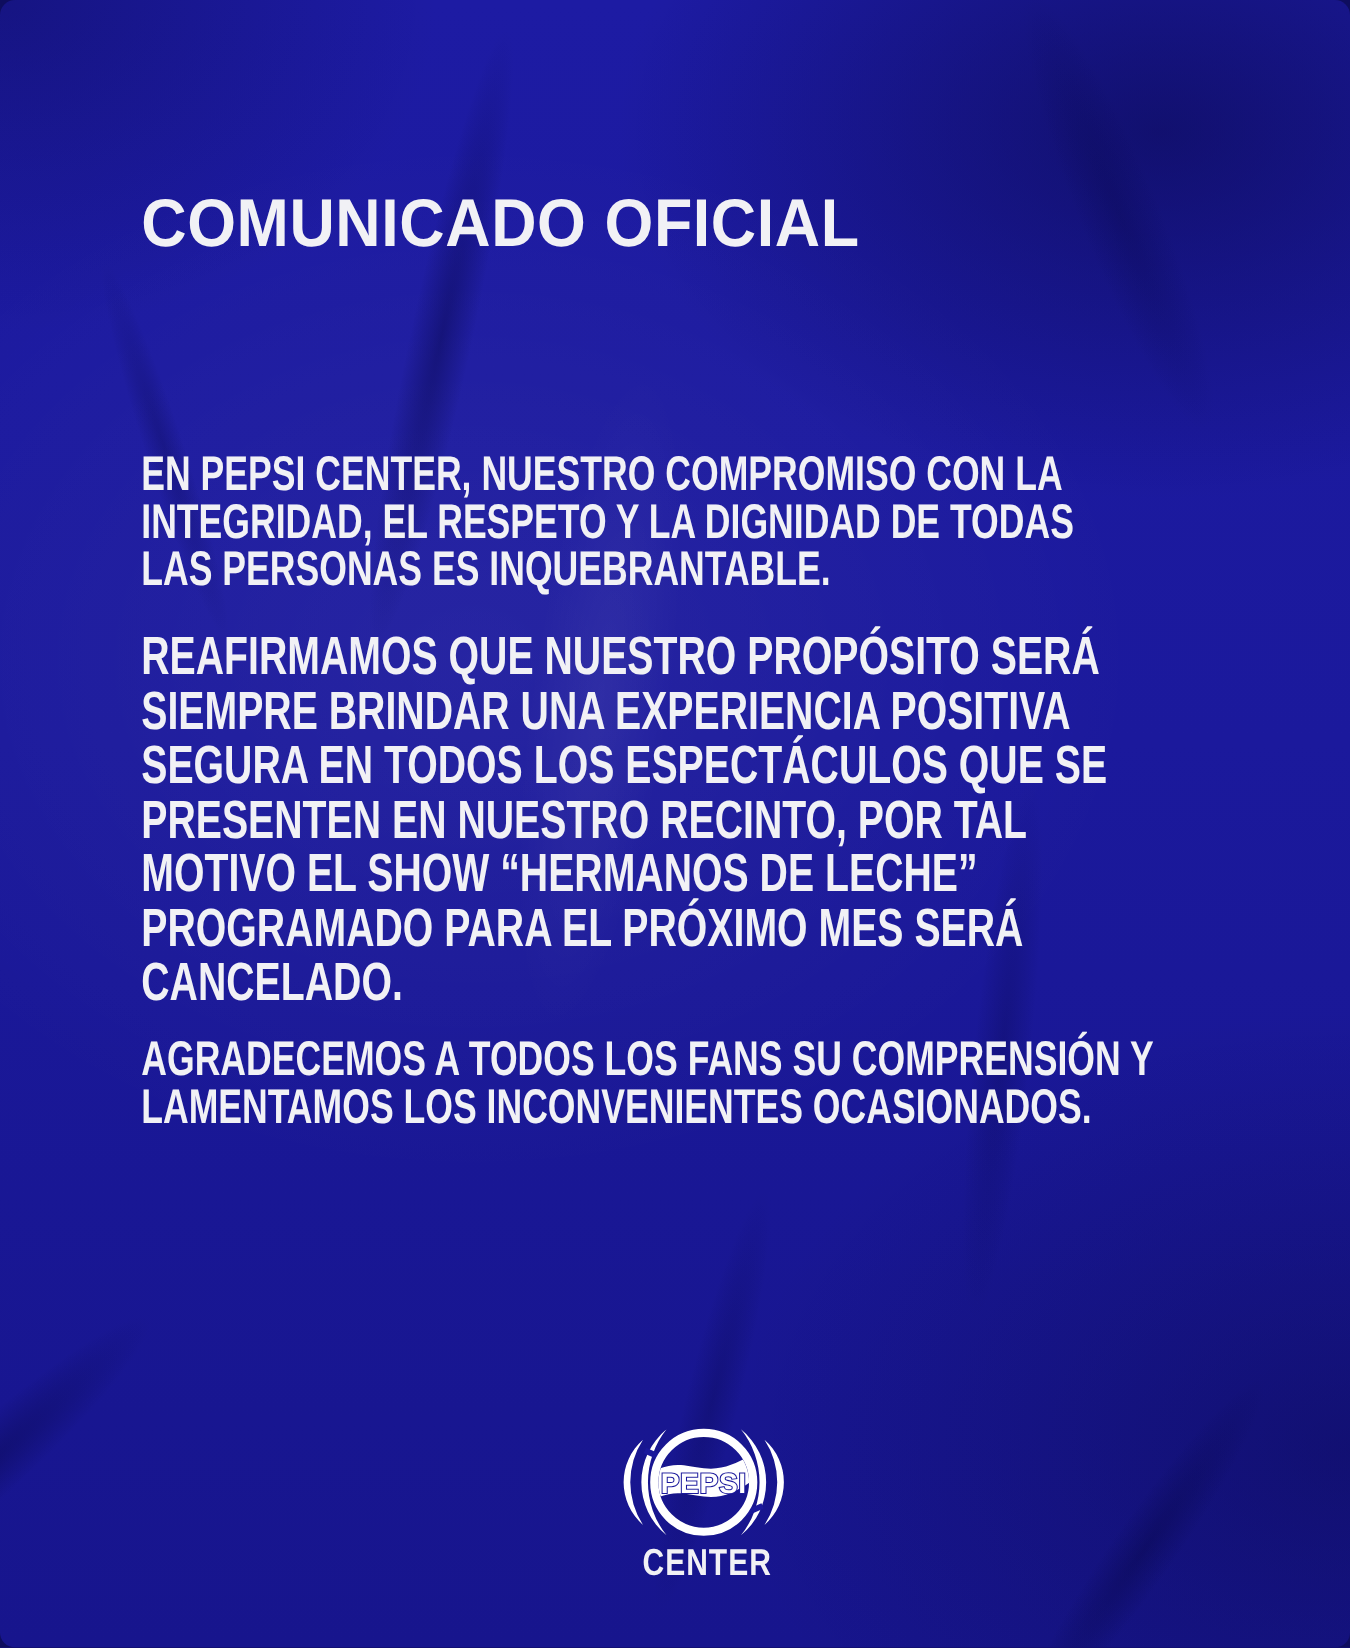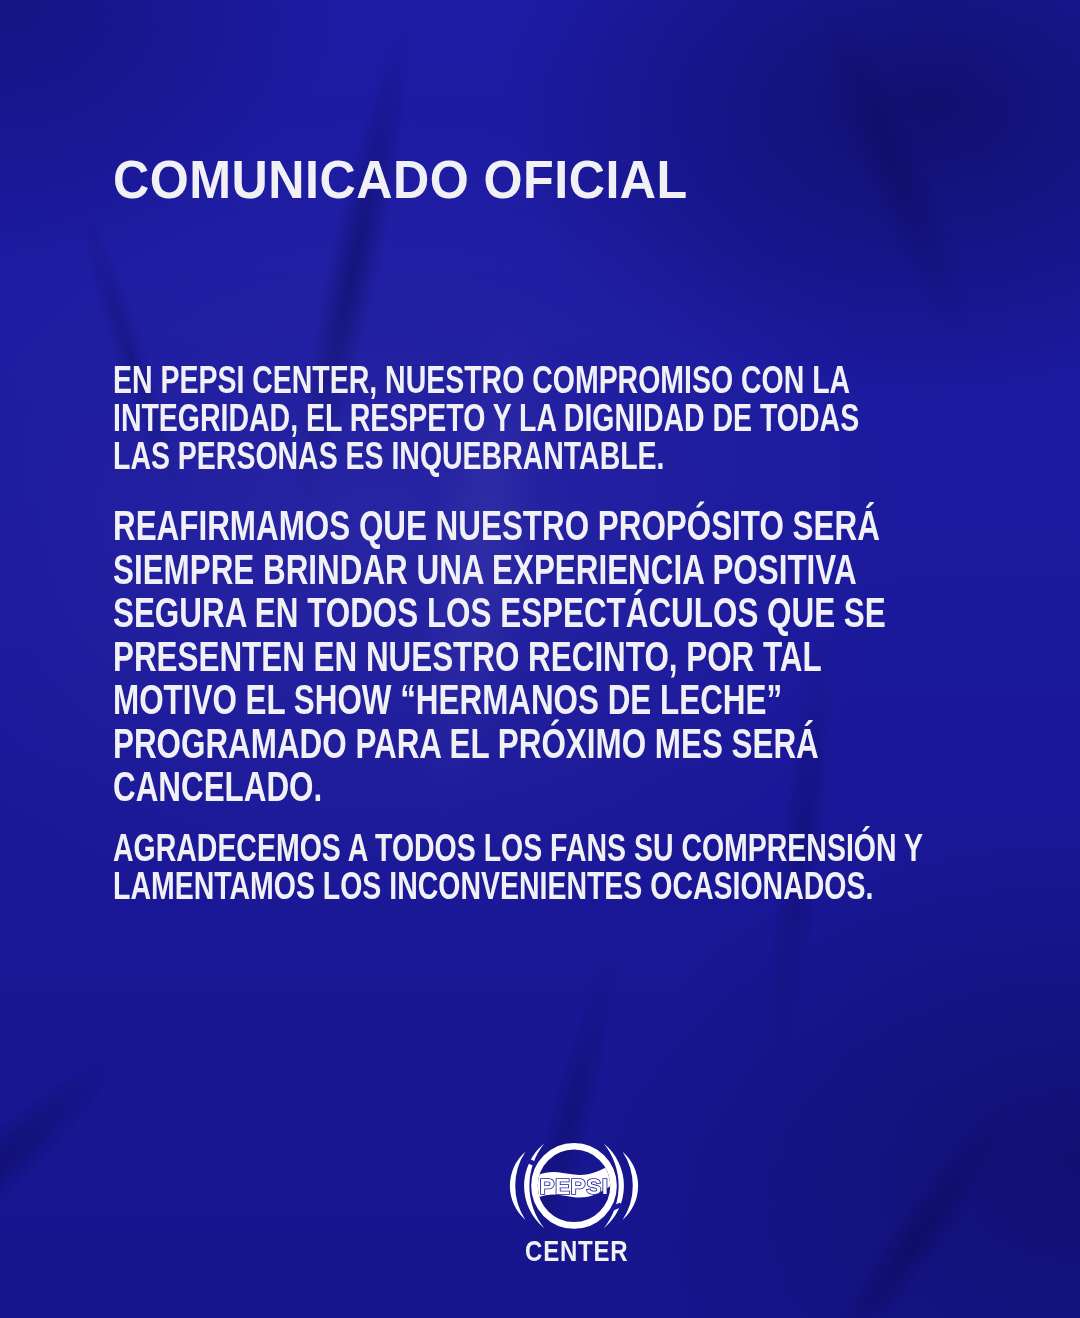--- a/index.html
+++ b/index.html
@@ -9,20 +9,21 @@
     height: 1318px;
     overflow: hidden;
     background-color: #1b199c;
     background-image:
       radial-gradient(620px 420px at 86% 8%,  rgba(8,7,70,0.55), rgba(8,7,70,0) 70%),
       radial-gradient(500px 380px at 0% 0%,   rgba(8,7,70,0.35), rgba(8,7,70,0) 70%),
       radial-gradient(700px 500px at 100% 88%,rgba(8,7,70,0.40), rgba(8,7,70,0) 70%),
       radial-gradient(900px 700px at 35% 40%, rgba(255,255,255,0.05), rgba(255,255,255,0) 60%),
       linear-gradient(180deg, #1d1ba3 0%, #1b199c 45%, #17158d 100%);
     font-family: "Liberation Sans", sans-serif;
+    border-radius: 12px;
   }
   .crease {
     position: absolute;
     pointer-events: none;
   }
   .crease.dark  { background: radial-gradient(closest-side, rgba(8,7,75,0.45), rgba(8,7,75,0) 72%); }
   .crease.dark2 { background: radial-gradient(closest-side, rgba(8,7,75,0.30), rgba(8,7,75,0) 72%); }
   .crease.light { background: radial-gradient(closest-side, rgba(255,255,255,0.05), rgba(255,255,255,0) 70%); }
 
   .crease-a { left: 318px; top: -80px;  width: 70px;  height: 700px; transform: rotate(12deg); }
@@ -57,21 +58,21 @@
     white-space: pre-line;
     transform: scaleX(0.73);
     transform-origin: left top;
   }
   .p1 { top: 361px; font-size: 39px; line-height: 38px; }
   .p2 { top: 504px; font-size: 43px; line-height: 43.5px; }
   .p3 { top: 829px; font-size: 39px; line-height: 38px; }
 
   .logo-wrap {
     position: absolute;
-    left: 489px;
+    left: 478px;
     top: 1135px;
     width: 170px;
     height: 135px;
   }
   .logo-svg { position: absolute; left: 0; top: 0; }
   .logo-brand-text {
     font-family: "Liberation Sans", sans-serif;
     font-weight: bold;
     font-size: 24px;
     letter-spacing: 0.5px;

